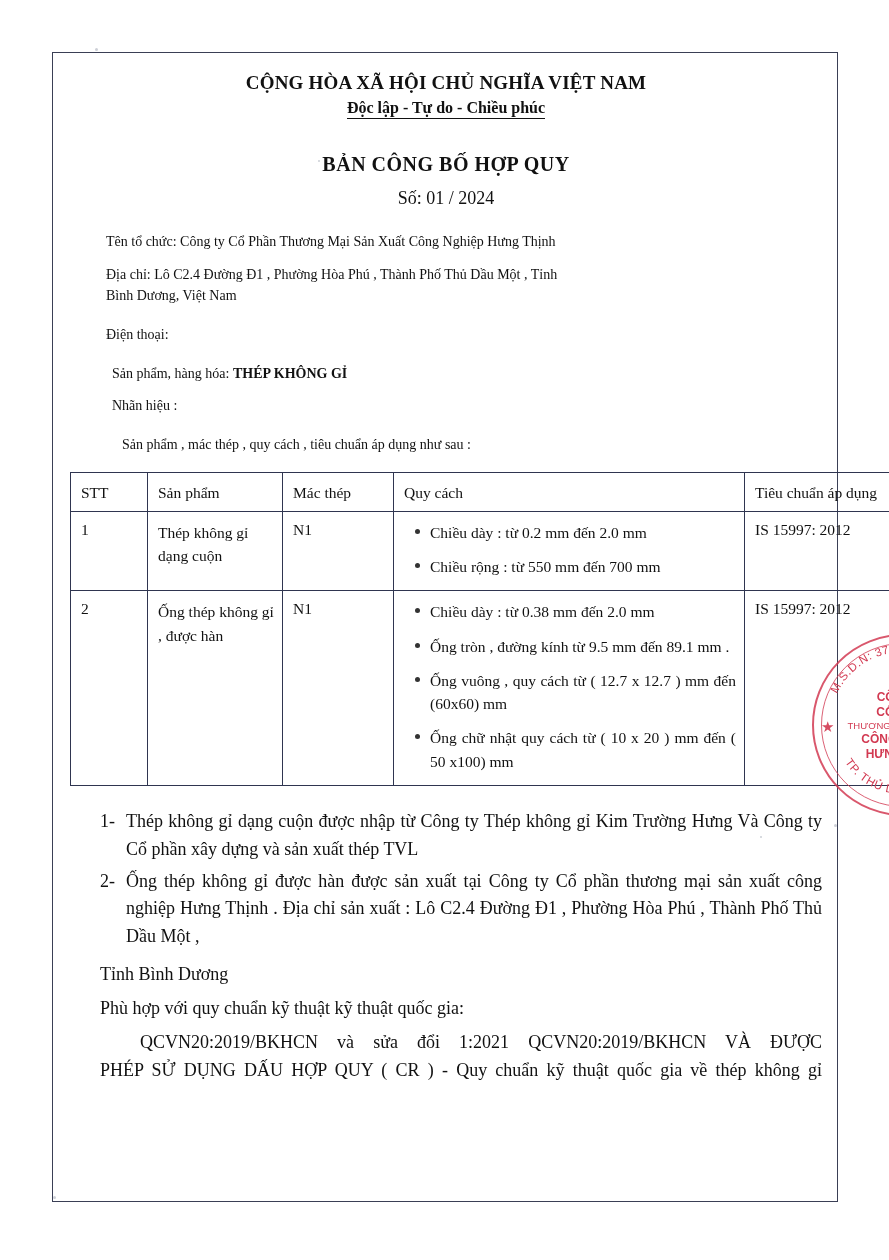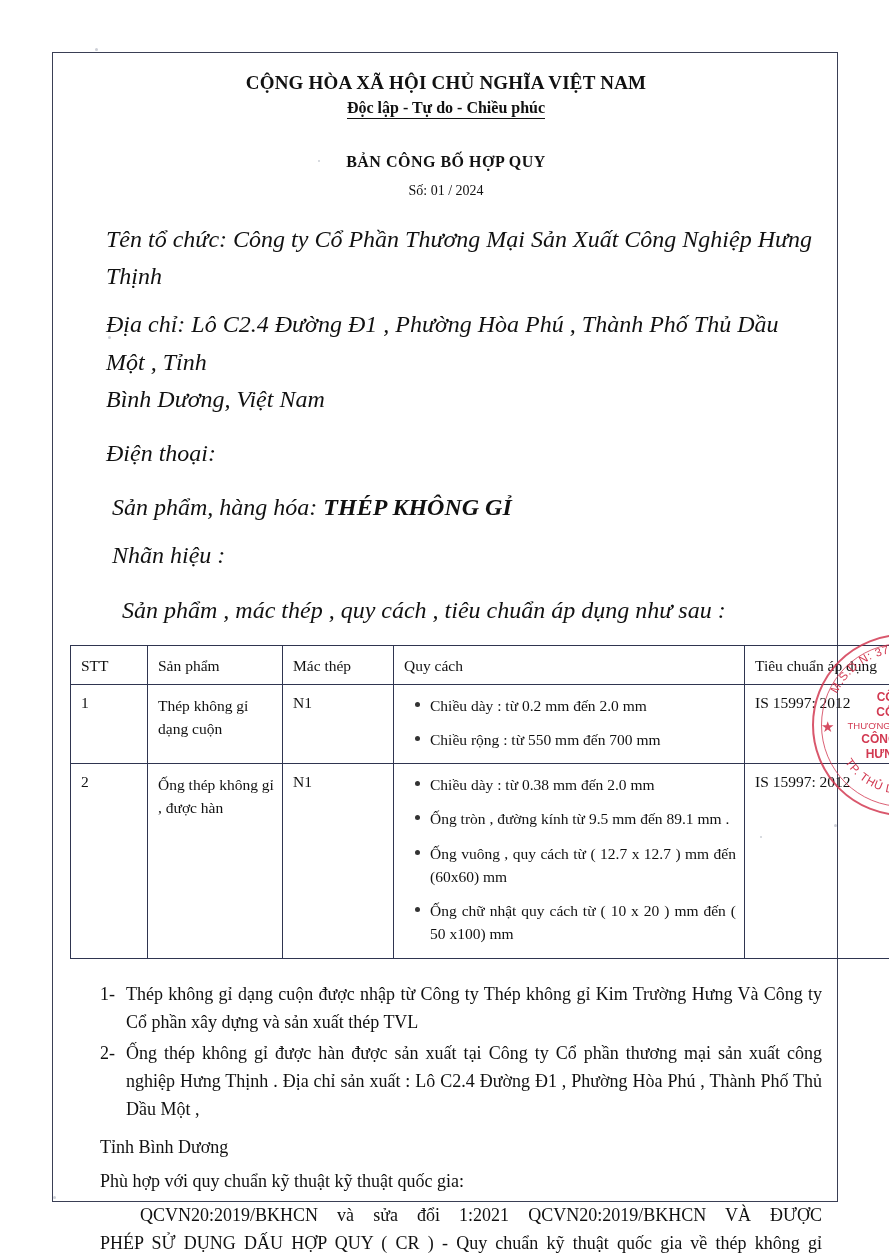--- a/index.html
+++ b/index.html
@@ -48,32 +48,31 @@
   .motto {
     font-weight: bold;
     font-size: 16px;
     margin-top: 5px;
     display: inline-block;
     border-bottom: 1.3px solid #111;
     padding-bottom: 1px;
   }
   .doc-title {
     font-weight: bold;
-    font-size: 16px;
+    font-size: 20px;
     letter-spacing: 0.5px;
     margin-top: 34px;
   }
   .doc-number {
+    font-size: 18px;
+    margin-top: 12px;
+  }
+  .body-text {
     font-size: 14px;
-    margin-top: 12px;
-  }
-  .body-text {
-    font-size: 24px;
     line-height: 1.55;
-    font-style: italic;
   }
   .p1 {
     margin-top: 22px;
     padding-left: 36px;
   }
   .p-ind {
     padding-left: 36px;
   }
   .p-ind2 {
     padding-left: 42px;

